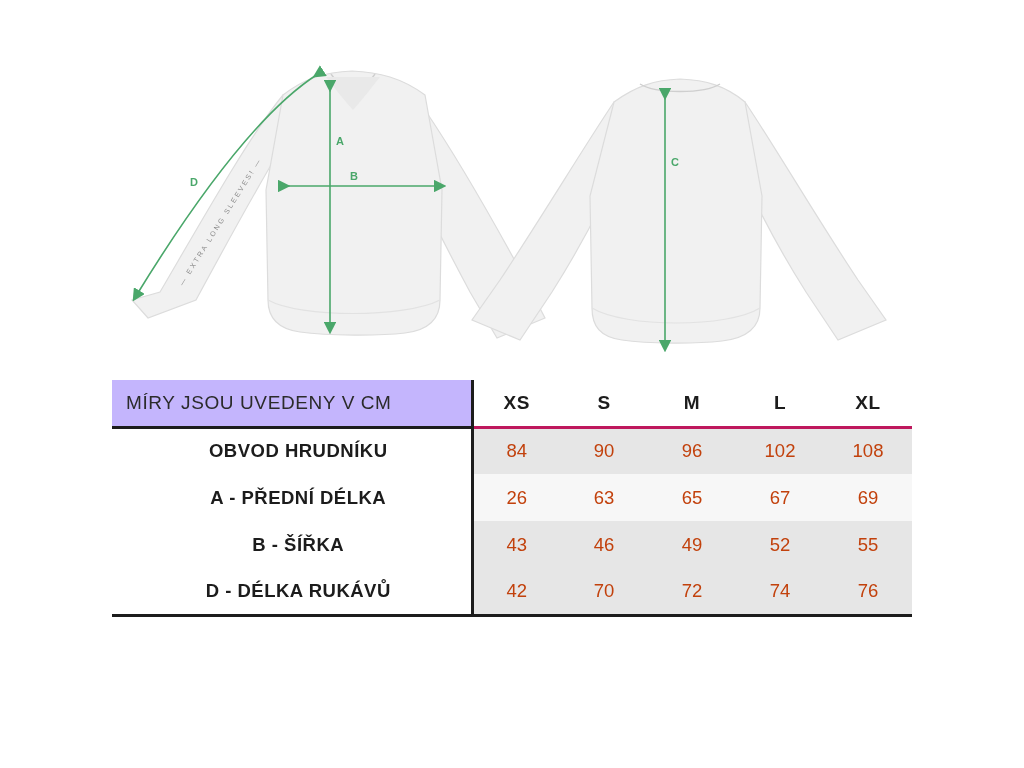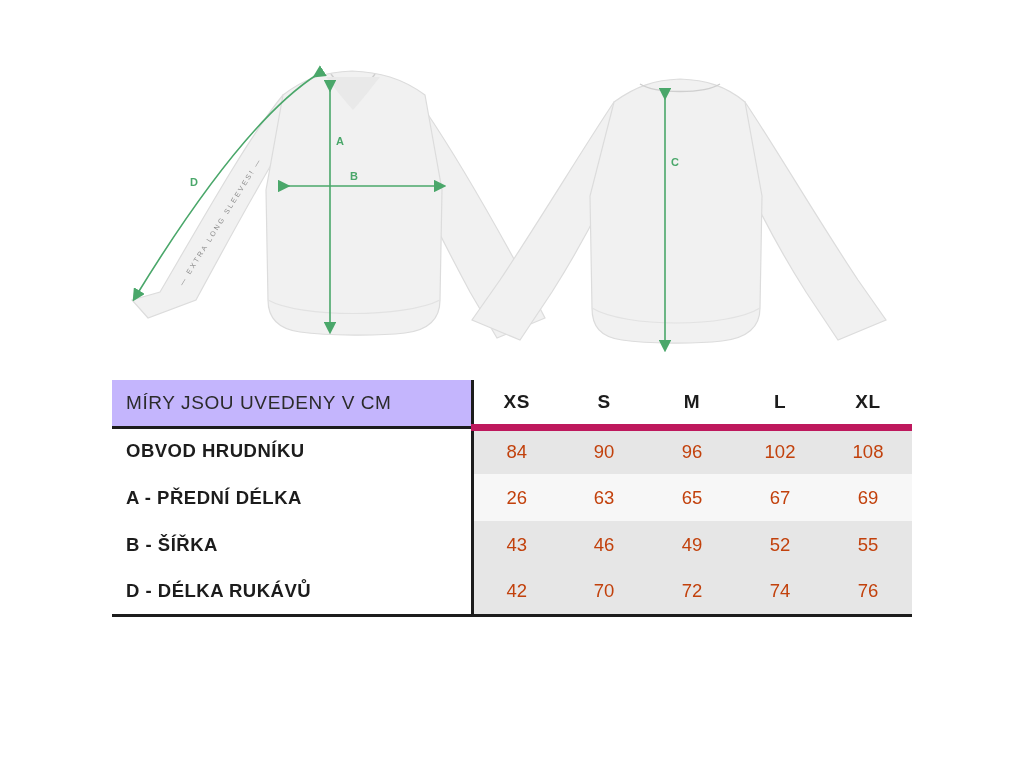--- a/index.html
+++ b/index.html
@@ -57,21 +57,21 @@
     color: #2b2b2b;
     border-bottom: 3px solid #1c1c1c;
     background: #c4b5fd;
   }
   .hdr-size {
     text-align: center;
     font-weight: bold;
     font-size: 19px;
     letter-spacing: 0.5px;
     color: #1c1c1c;
-    border-bottom: 7px solid #be185d;
+    border-bottom: 3px solid #be185d;
     background: #ffffff;
   }
   .hdr-size.first-size { border-left: 3px solid #1c1c1c; }
 
   .row-label {
     text-align: left;
     padding-left: 14px !important;
     font-weight: bold;
     font-size: 18.5px;
     letter-spacing: 0.5px;
@@ -79,21 +79,21 @@
   }
   .row-value {
     text-align: center;
     font-size: 18.5px;
     color: #c2410c;
   }
   .row-value.first-size { border-left: 3px solid #1c1c1c; }
 
   tbody tr.shade td { background: #e6e6e6; }
   tbody tr.plain td { background: #f7f7f7; }
-  tbody tr td.row-label { background: #ffffff; }
+  tbody tr td.row-label { background: #ffffff; text-align: center; }
 
   tbody tr.last-row td { border-bottom: 3px solid #1c1c1c; }
 
   .sleeve-note {
     font-size: 7px;
     letter-spacing: 2.2px;
     fill: #8d8d8d;
     font-family: "Liberation Sans", sans-serif;
   }
   .dim-letter {

